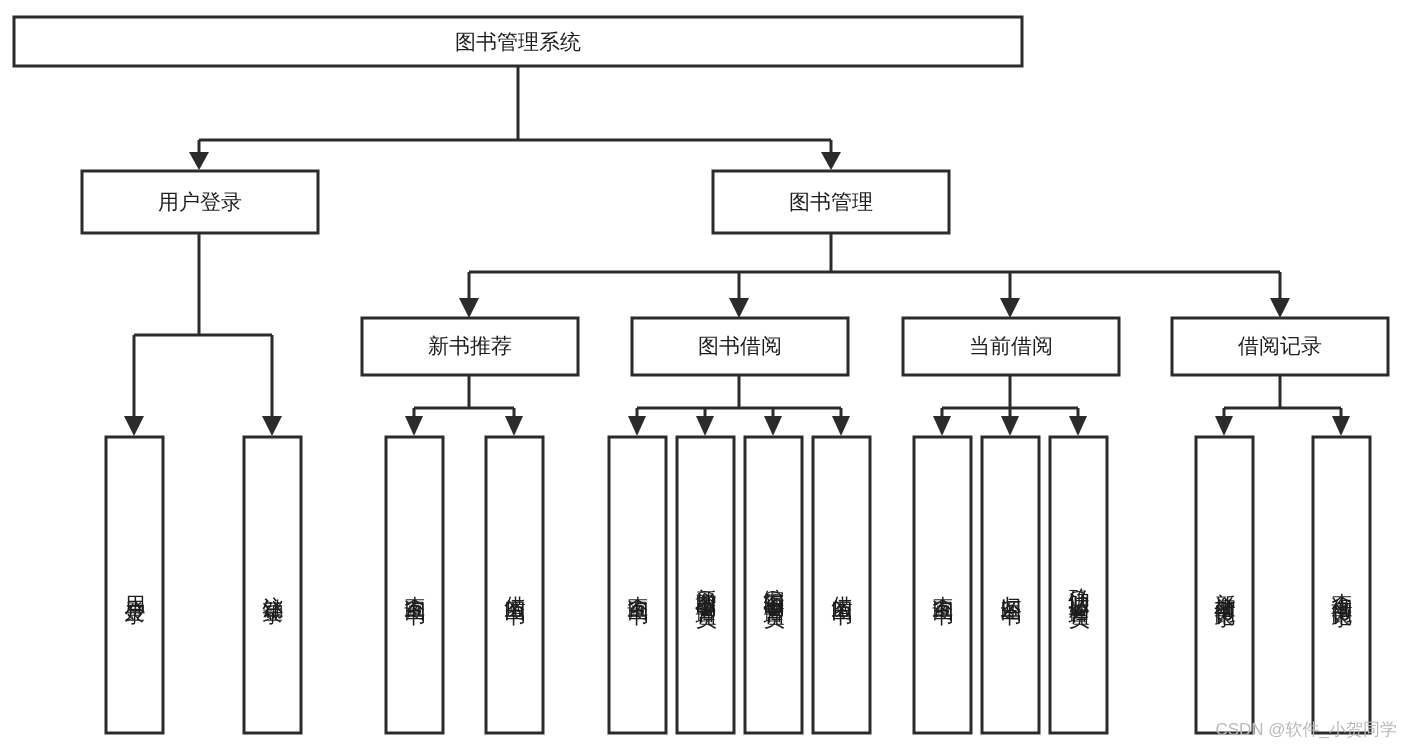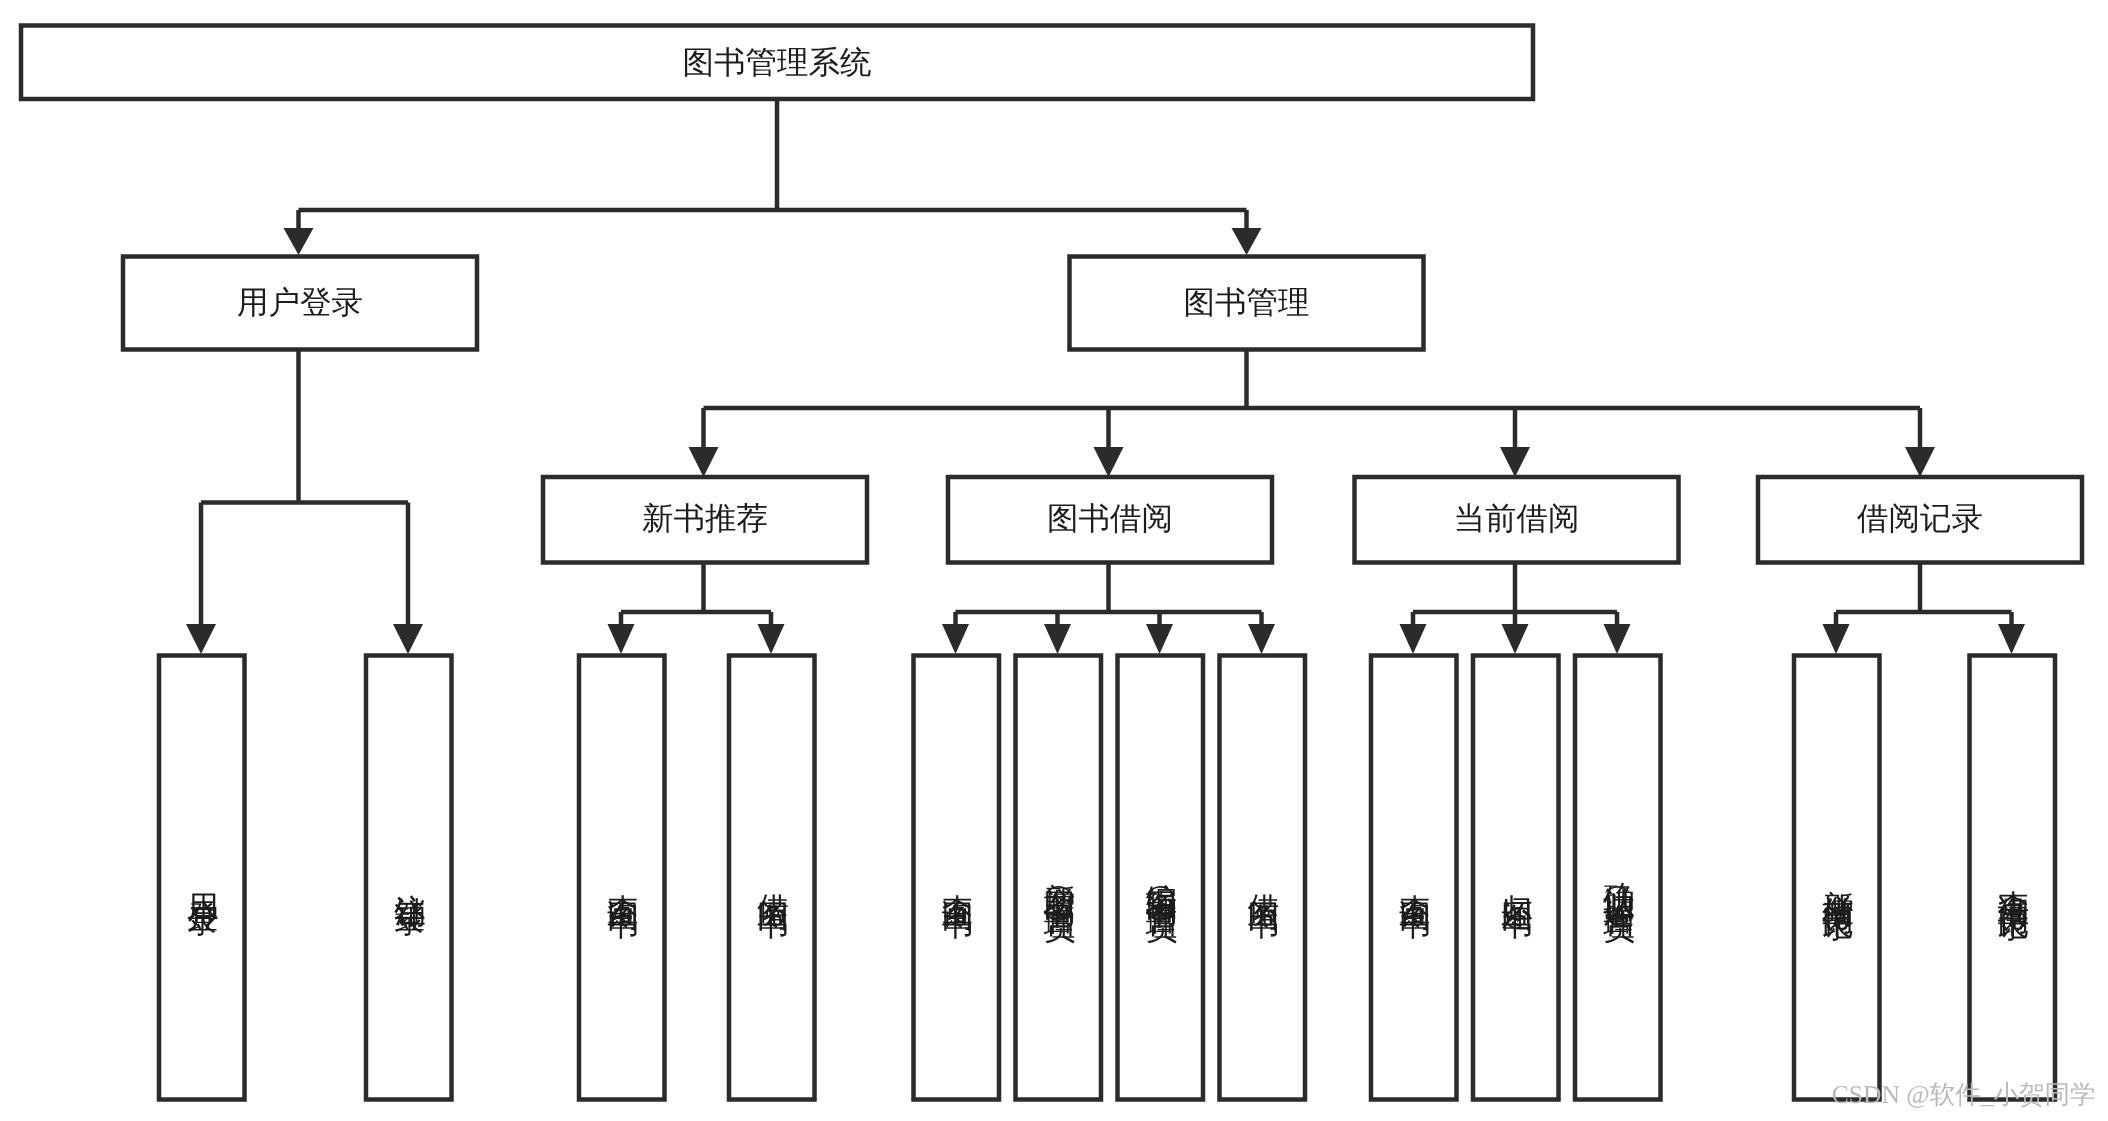--- a/index.html
+++ b/index.html
@@ -57,21 +57,21 @@
     text-anchor: middle;
     dominant-baseline: middle;
     writing-mode: vertical-rl;
     text-orientation: upright;
     letter-spacing: 3px;
   }
   .watermark-text {
     position: absolute;
     right: 8px;
     bottom: 6px;
-    font-family: Liberation Serif, serif;
+    font-family: Liberation Sans, sans-serif;
     font-size: 17px;
     color: #b9b9b9;
     white-space: nowrap;
     user-select: none;
   }
 </style>
 </head>
 <body>
 
 <div id="diagram-root">

